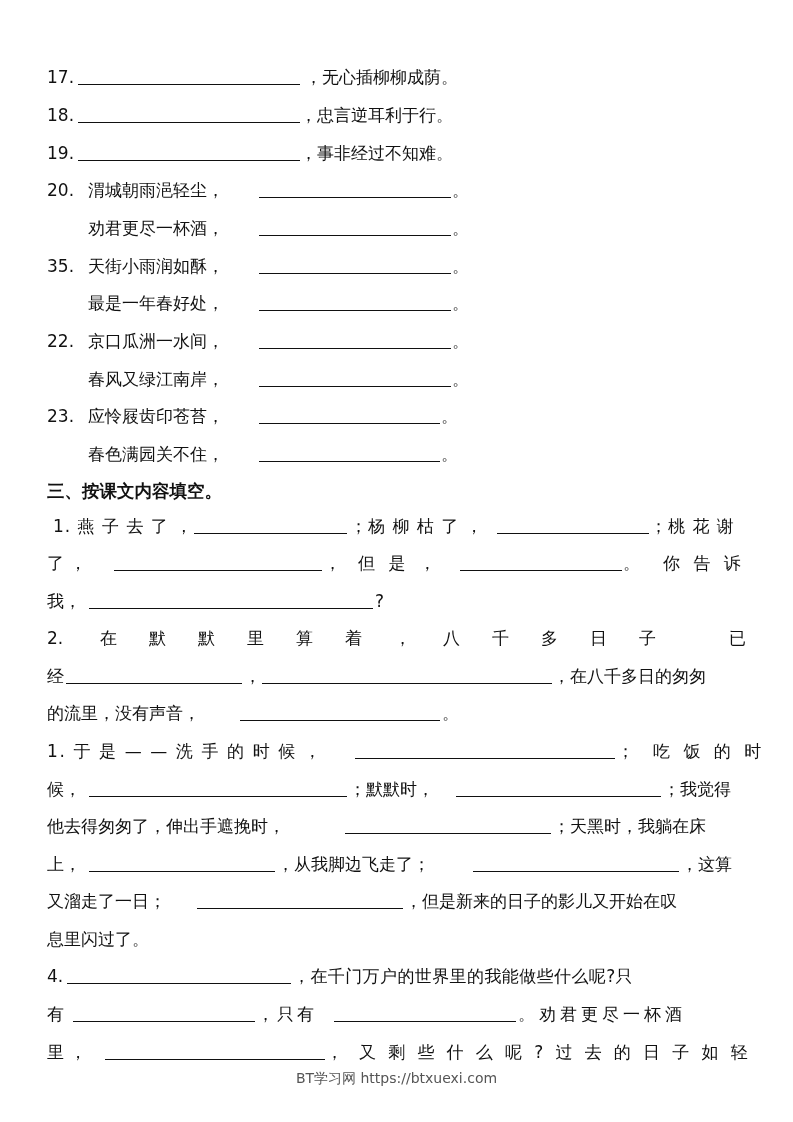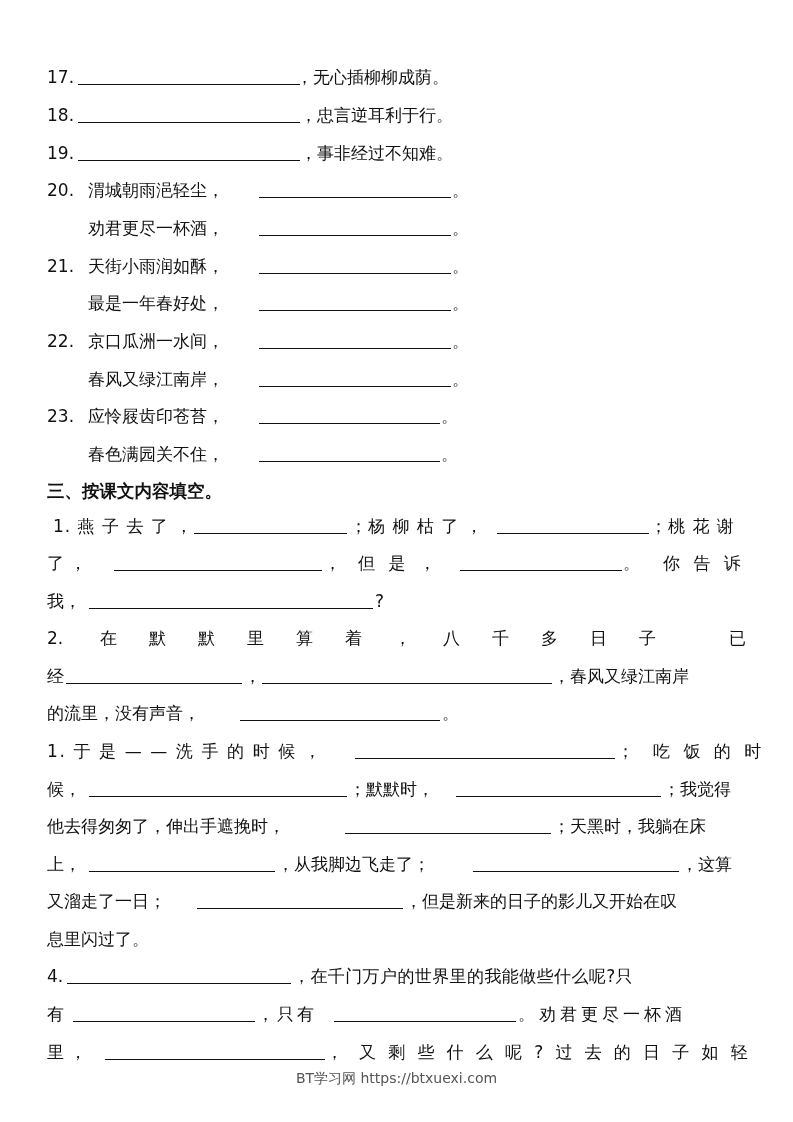--- a/index.html
+++ b/index.html
@@ -11,21 +11,21 @@
   .heading { font-weight:bold; font-size:17.5px; }
   .footer { position:absolute; left:0; width:793px; top:1070px; text-align:center;
             font-size:14px; color:#555; font-family:"DejaVu Sans", sans-serif; }
 </style>
 </head>
 <body>
 
 <div class="line" style="top:63px">
   <span class="seg" style="left:47px">17.</span>
   <span class="blank" style="left:78px;width:222px"></span>
-  <span class="seg" style="left:296px">，无心插柳柳成荫。</span>
+  <span class="seg" style="left:305px">，无心插柳柳成荫。</span>
 </div>
 <div class="line" style="top:101px">
   <span class="seg" style="left:47px">18.</span>
   <span class="blank" style="left:78px;width:222px"></span>
   <span class="seg" style="left:300px">，忠言逆耳利于行。</span>
 </div>
 <div class="line" style="top:139px">
   <span class="seg" style="left:47px">19.</span>
   <span class="blank" style="left:78px;width:222px"></span>
   <span class="seg" style="left:300px">，事非经过不知难。</span>
@@ -36,21 +36,21 @@
   <span class="seg" style="left:88px">渭城朝雨浥轻尘，</span>
   <span class="blank" style="left:259px;width:192px"></span>
   <span class="seg" style="left:452px">。</span>
 </div>
 <div class="line" style="top:214px">
   <span class="seg" style="left:88px">劝君更尽一杯酒，</span>
   <span class="blank" style="left:259px;width:192px"></span>
   <span class="seg" style="left:452px">。</span>
 </div>
 <div class="line" style="top:252px">
-  <span class="seg" style="left:47px">21.</span>
+  <span class="seg" style="left:47px">35.</span>
   <span class="seg" style="left:88px">天街小雨润如酥，</span>
   <span class="blank" style="left:259px;width:192px"></span>
   <span class="seg" style="left:452px">。</span>
 </div>
 <div class="line" style="top:289px">
   <span class="seg" style="left:88px">最是一年春好处，</span>
   <span class="blank" style="left:259px;width:192px"></span>
   <span class="seg" style="left:452px">。</span>
 </div>
 <div class="line" style="top:327px">
@@ -116,21 +116,21 @@
   <span class="seg" style="left:541px">多</span>
   <span class="seg" style="left:590px">日</span>
   <span class="seg" style="left:639px">子</span>
   <span class="seg" style="left:729px">已</span>
 </div>
 <div class="line" style="top:662px">
   <span class="seg" style="left:47px">经</span>
   <span class="blank" style="left:66px;width:176px"></span>
   <span class="seg" style="left:244px">，</span>
   <span class="blank" style="left:262px;width:290px"></span>
-  <span class="seg" style="left:553px">，春风又绿江南岸</span>
+  <span class="seg" style="left:553px">，在八千多日的匆匆</span>
 </div>
 <div class="line" style="top:699px">
   <span class="seg" style="left:47px">的流里，没有声音，</span>
   <span class="blank" style="left:240px;width:200px"></span>
   <span class="seg" style="left:442px">。</span>
 </div>
 
 <div class="line" style="top:737px">
   <span class="seg" style="left:47px;letter-spacing:1.6px">1. 于 是 — — 洗 手 的 时 候 ，</span>
   <span class="blank" style="left:355px;width:260px"></span>

